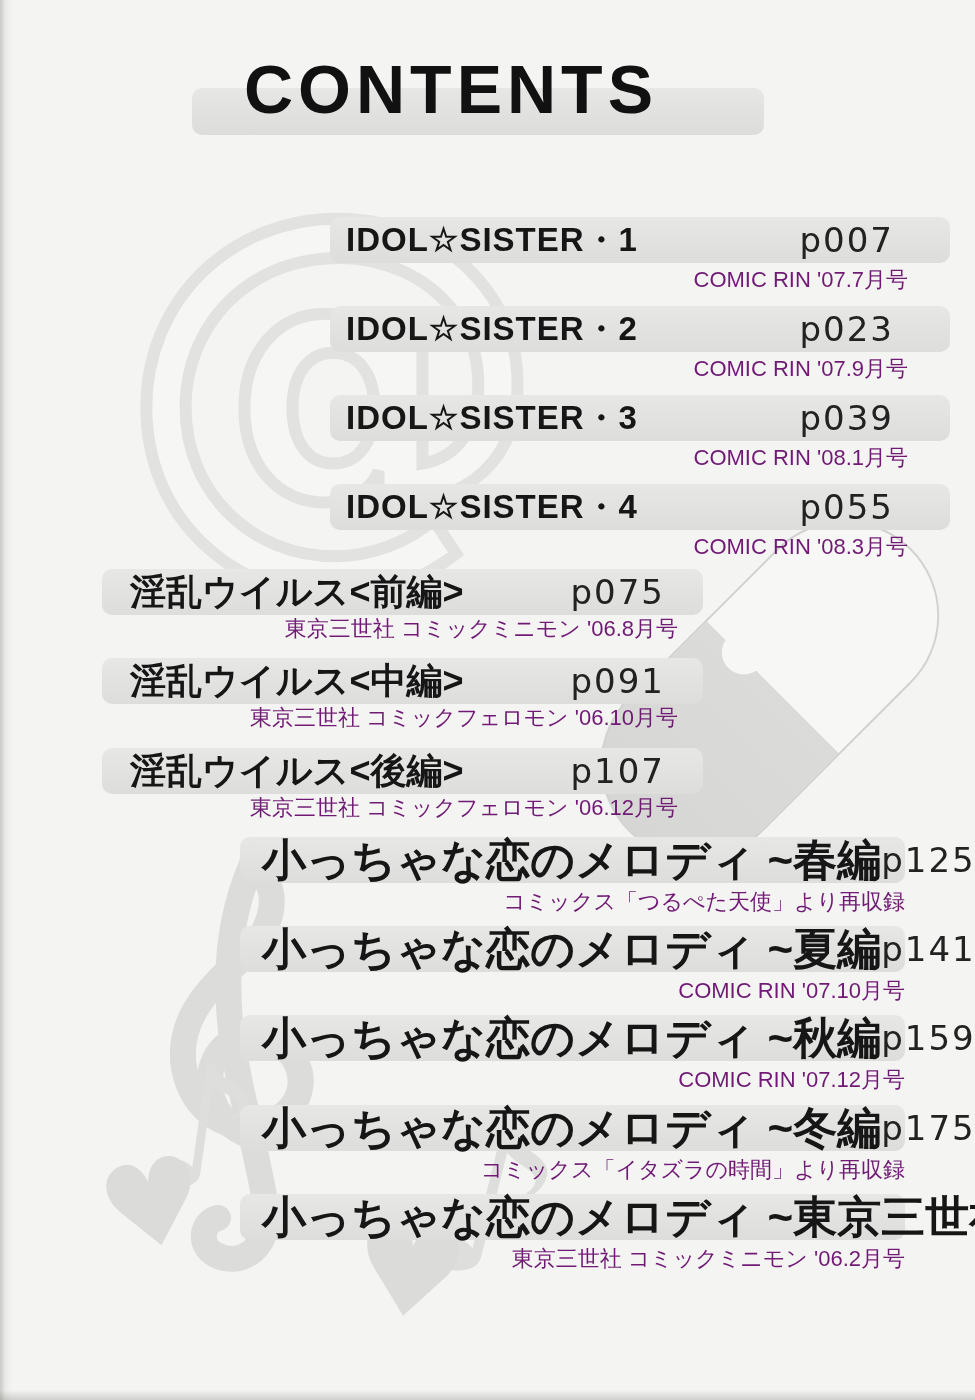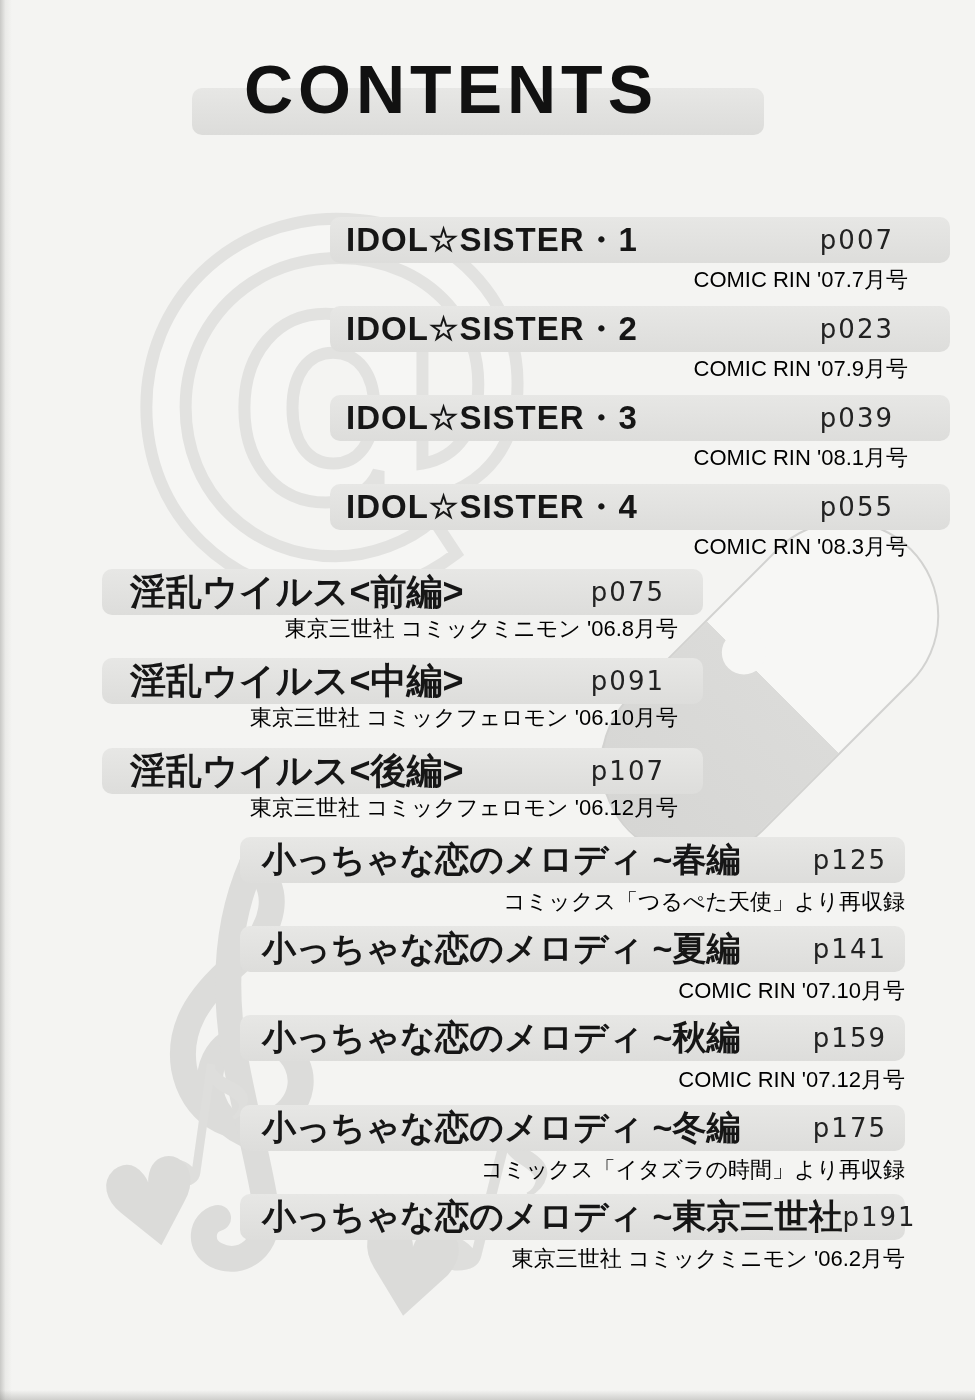--- a/index.html
+++ b/index.html
@@ -79,40 +79,40 @@
   .bar{
     position:absolute;top:4px;height:46px;border-radius:10px;
     background:linear-gradient(#e7e7e5,#dddddb);
     display:flex;align-items:center;box-sizing:border-box;
   }
   .t{
     flex:1;font-weight:bold;color:#161616;white-space:nowrap;
   }
   .p{
     font-family:"DejaVu Sans", sans-serif;
-    font-size:26px;font-weight:normal;letter-spacing:2px;color:#222;
+    font-size:34px;font-weight:normal;letter-spacing:2px;color:#222;
     white-space:nowrap;
   }
   .src{
-    position:absolute;font-size:22px;color:#000000;white-space:nowrap;
+    position:absolute;font-size:22px;color:#701a75;white-space:nowrap;
     font-weight:normal;
   }
   
   .ga .bar{left:330px;width:620px;}
   .ga .t{font-size:33px;letter-spacing:1px;padding-left:16px;}
   .ga .p{margin-right:56px;}
   .ga .src{right:67px;top:52px;}
   
   .gb .bar{left:102px;width:601px;}
   .gb .t{font-size:36px;padding-left:28px;}
   .gb .p{margin-right:38px;}
   .gb .src{right:297px;top:49px;}
   
   .gc .bar{left:240px;width:665px;}
-  .gc .t{font-size:34px;padding-left:22px;}
+  .gc .t{font-size:44px;padding-left:22px;}
   .gc .p{margin-right:18px;}
   .gc .src{right:70px;top:54px;}
 </style>
 </head>
 <body>
 
 <div id="page">
 
   <div class="deco at-wrap">
     <span class="at-glyph">@</span>

